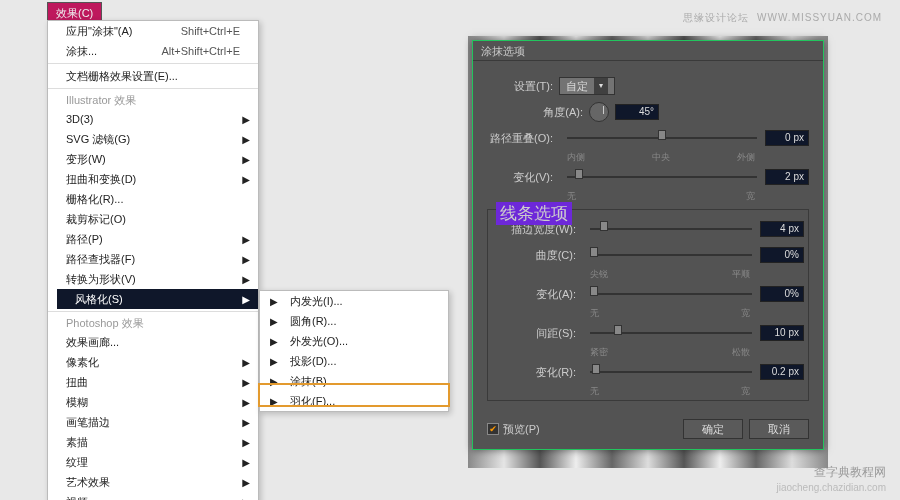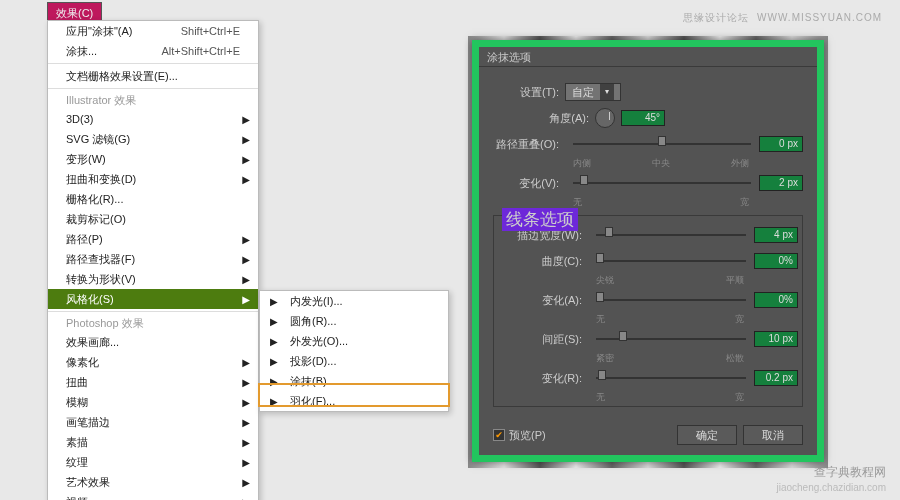--- a/index.html
+++ b/index.html
@@ -8,48 +8,48 @@
 .watermark-top { position: absolute; top: 10px; right: 18px; color: #aaa; font-size: 12px; letter-spacing: 1px; }
 .watermark-top span { margin-left: 8px; font-size: 10px; }
 .watermark-bottom { position: absolute; bottom: 6px; right: 14px; color: #bbb; font-size: 10px; text-align: right; line-height: 1.3; }
 .watermark-bottom .cn { font-size: 12px; color: #999; }
 
 .menubar { position: absolute; top: 2px; left: 47px; }
 .menubar-item { display: inline-block; background: #be185d; color: #eee; font-size: 11px; padding: 3px 8px; border: 1px solid #555; }
 
 .menu { position: absolute; top: 20px; left: 47px; width: 212px; background: #fff; border: 1px solid #bbb; box-shadow: 2px 2px 6px rgba(0,0,0,.2); font-size: 11px; color: #222; }
 .menu .row { display: flex; align-items: center; height: 20px; padding: 0 18px 0 18px; position: relative; cursor: default; }
-.menu .row.hl { background: #4d7c0f; color: #fff; }
+.menu .row.hl { background: #0f172a; color: #fff; margin-left: 9px; }
 .menu .sep { height: 1px; background: #ddd; margin: 2px 0; }
 .menu .shortcut { margin-left: auto; color: #555; }
 .menu .arrow { position: absolute; right: 8px; font-size: 10px; }
 .menu .header { color: #999; font-weight: normal; padding: 0 18px; height: 18px; line-height: 18px; }
 
 .submenu { position: absolute; top: 290px; left: 259px; width: 190px; background: #fff; border: 1px solid #bbb; box-shadow: 2px 2px 6px rgba(0,0,0,.2); font-size: 11px; color: #222; }
 .submenu .row { display: flex; align-items: center; height: 20px; padding: 0 18px 0 30px; position: relative; }
 .submenu .arrow-l { position: absolute; left: 10px; font-size: 10px; }
 
 .hl-box { position: absolute; border: 2px solid #e39a2e; top: 383px; left: 258px; width: 192px; height: 24px; pointer-events:none; }
 
 .panel-bg { position: absolute; top: 36px; left: 468px; width: 360px; height: 432px; background: linear-gradient(90deg, #888 0, #e5e5e5 10%, #555 20%, #eee 30%, #666 40%, #ddd 50%, #555 60%, #eee 70%, #666 80%, #ddd 90%, #888 100%); }
-.dialog { position: absolute; top: 40px; left: 472px; width: 352px; background: #535353; border: 7px solid #22c55e; color: #ccc; font-size: 11px; box-shadow: 0 0 8px rgba(0,0,0,.5); }
+.dialog { position: absolute; top: 40px; left: 472px; width: 352px; background: #535353; border: 1px solid #22c55e; color: #ccc; font-size: 11px; box-shadow: 0 0 8px rgba(0,0,0,.5); }
 .dialog .title { height: 20px; line-height: 20px; padding: 0 8px; background: #535353; border-bottom: 1px solid #3a3a3a; font-size: 11px; }
 .dialog .body { padding: 12px 14px 8px 14px; }
 
 .ctl { display: flex; align-items: center; height: 26px; font-size: 11px; }
 .ctl .lab { width: 72px; text-align: right; padding-right: 6px; white-space: nowrap; }
 .ctl .lab.w90 { width: 90px; }
 
 .select { background: #737373; border: 1px solid #333; color: #ddd; height: 18px; padding: 0 6px; font-size: 11px; min-width: 46px; display: inline-flex; align-items: center; }
 .select .dd { width: 14px; height: 16px; background: #404040; margin-left: 6px; text-align: center; line-height: 16px; font-size: 8px; }
 
 .dial { width: 20px; height: 20px; border-radius: 50%; background: #666; border: 1px solid #333; position: relative; margin-right: 6px; }
 .dial::after { content:''; position:absolute; width:1px; height:8px; background:#ccc; left:13px; top:3px; transform-origin: bottom center; }
 
-.numbox { background: #15803d; border: 1px solid #222; color: #ddd; width: 44px; height: 16px; font-size: 10px; text-align: right; padding: 0 4px; line-height: 14px; }
+.numbox { background: #0f172a; border: 1px solid #222; color: #ddd; width: 44px; height: 16px; font-size: 10px; text-align: right; padding: 0 4px; line-height: 14px; }
 
 .slider-row .track { flex: 1; height: 8px; position: relative; margin: 0 8px; display:flex; align-items:center; }
 .slider-row .rail { height: 2px; background: #333; width: 100%; position: relative; }
 .slider-row .thumb { position: absolute; width: 8px; height: 10px; background: #888; border: 1px solid #333; top: -4px; }
 
 .group { border: 1px solid #3a3a3a; margin-top: 6px; padding: 6px 4px 2px 4px; position: relative; }
 .group .legend { position: absolute; top: -8px; left: 8px; background: #6d28d9; padding: 0 4px; font-size: 17px; }
 
 .footer { display:flex; align-items:center; padding: 10px 14px; background: #535353; }
 .checkbox { width: 12px; height: 12px; border: 1px solid #888; background: #333; display:inline-flex; align-items:center; justify-content:center; font-size: 9px; color:#f90; margin-right:4px; }

